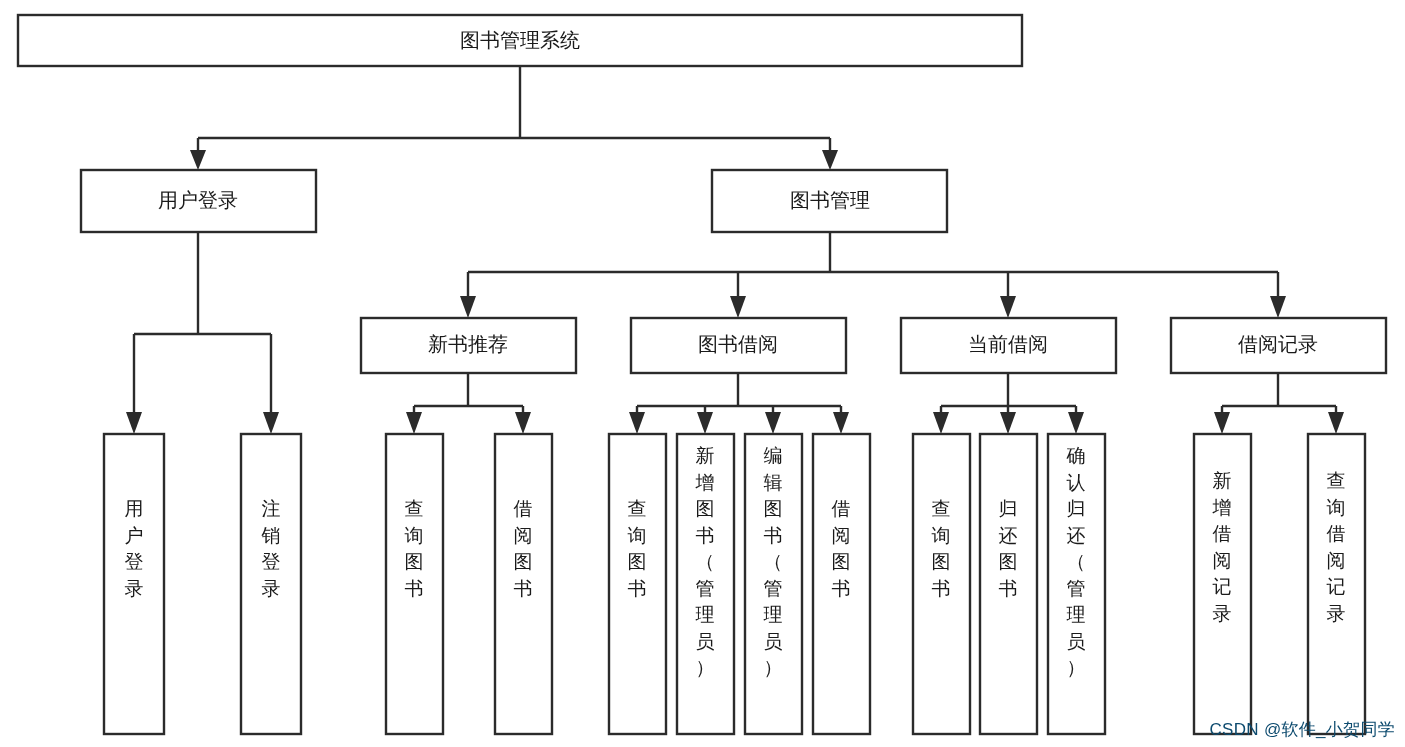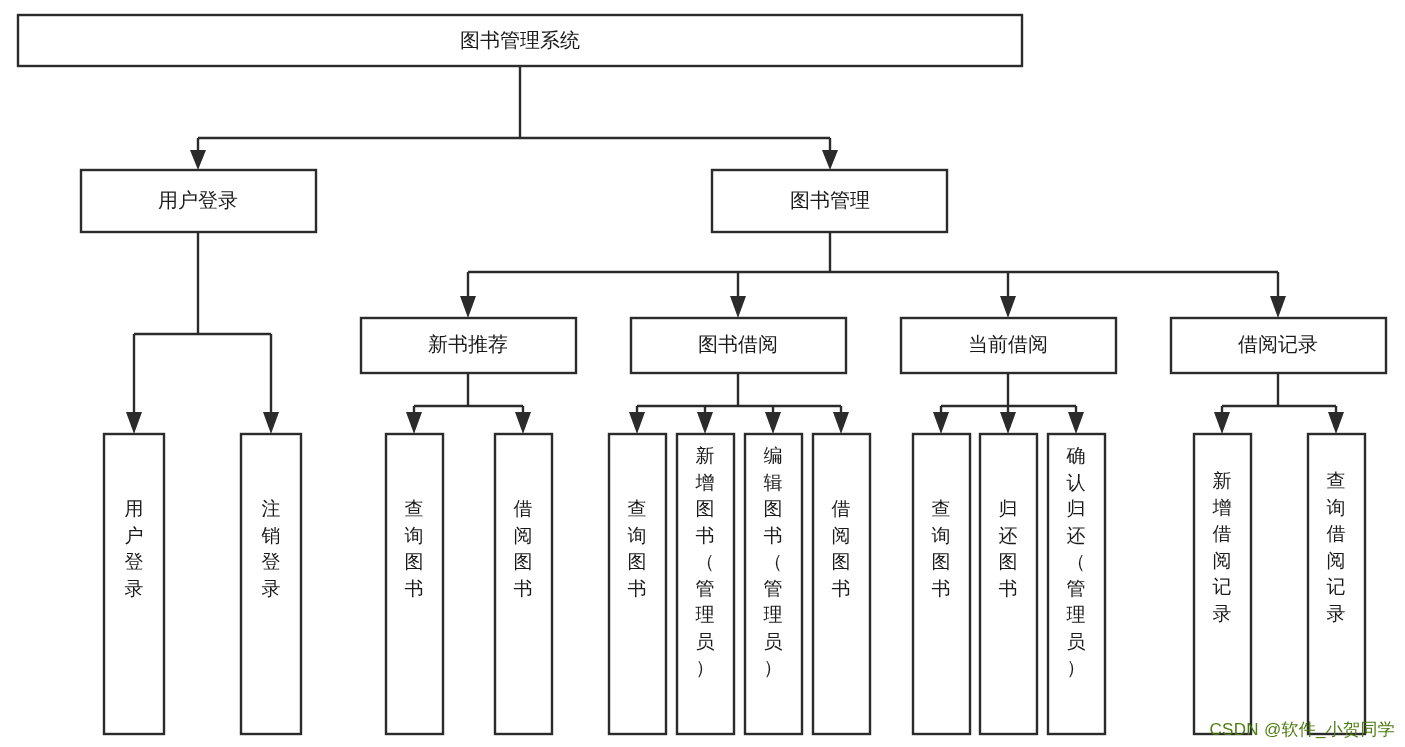--- a/index.html
+++ b/index.html
@@ -54,21 +54,21 @@
     font-size: 19px;
     fill: #1a1a1a;
     text-anchor: middle;
   }
   .watermark-text {
     position: absolute;
     right: 10px;
     bottom: 6px;
     font-family: "Liberation Sans", "DejaVu Sans", sans-serif;
     font-size: 17px;
-    color: #4d7c0f;
+    color: #0c4a6e;
     letter-spacing: 0.3px;
     white-space: nowrap;
     pointer-events: none;
   }
 </style>
 </head>
 <body>
 
 <div id="diagram-root">
 

